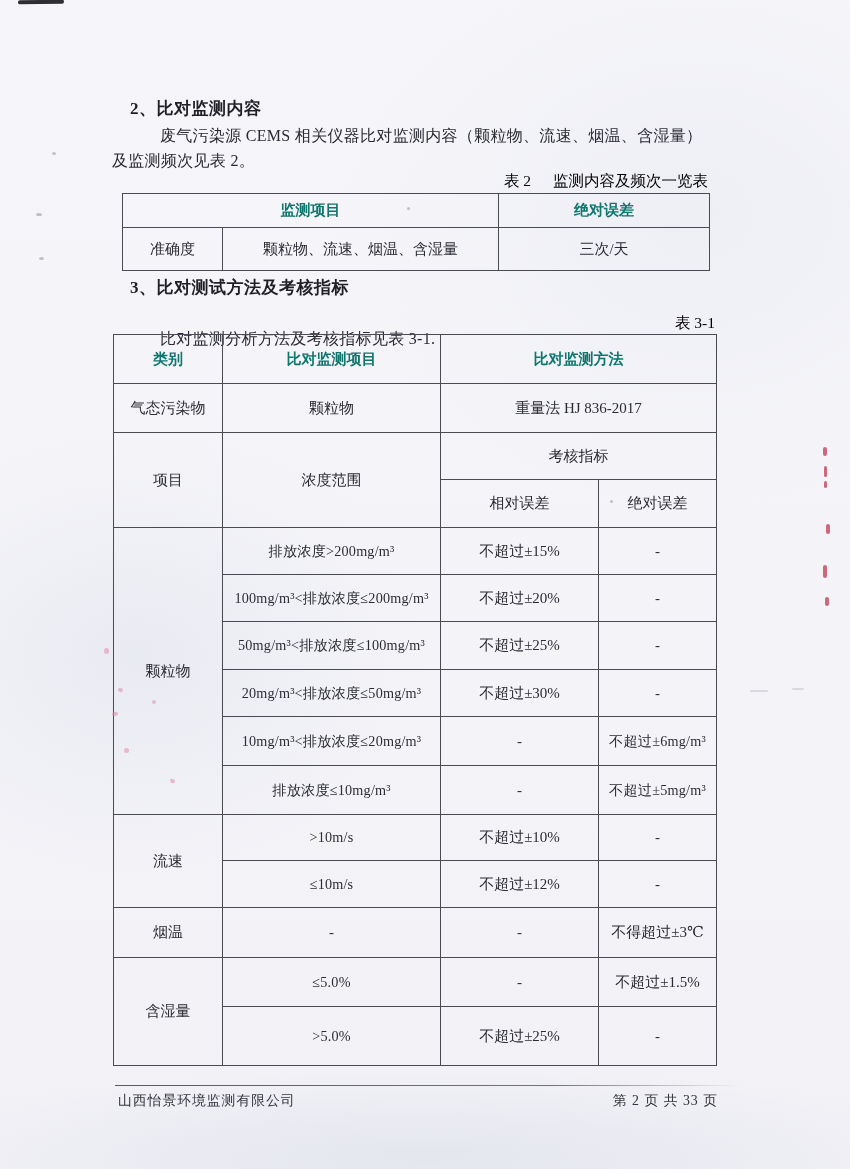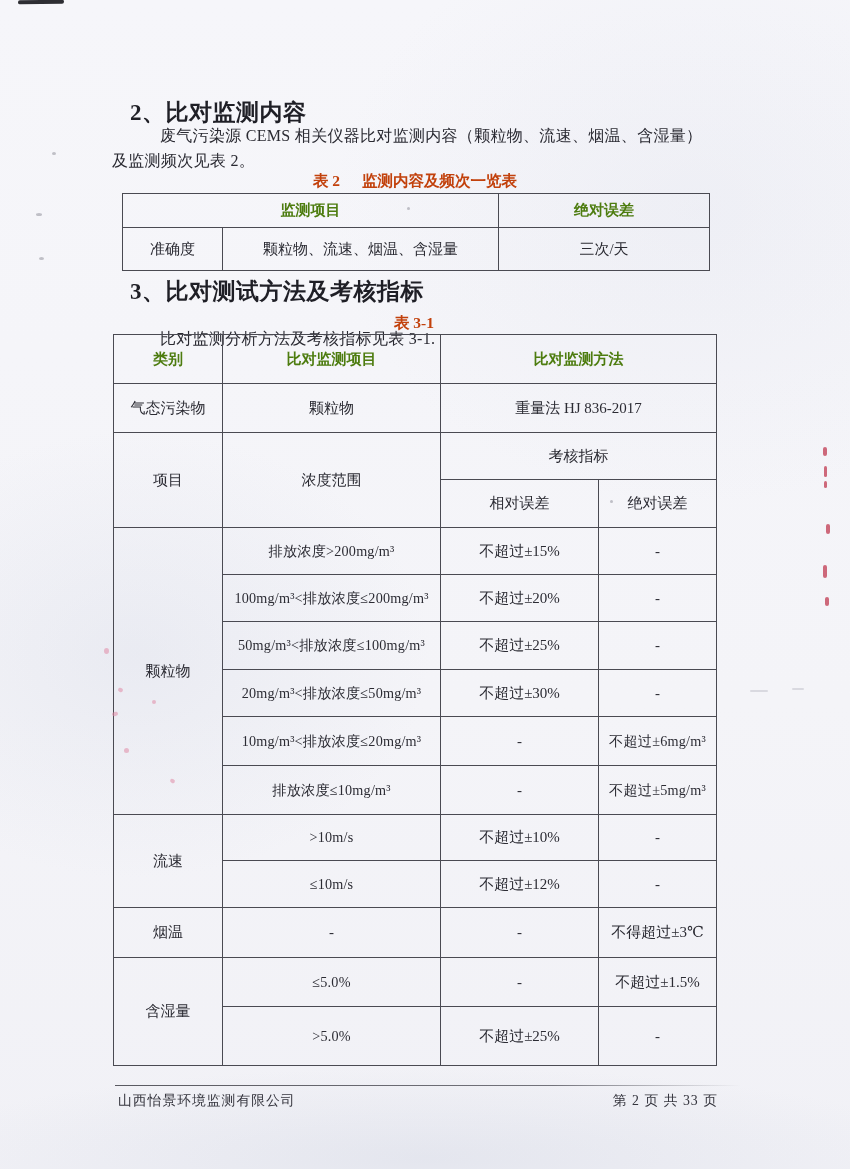--- a/index.html
+++ b/index.html
@@ -14,31 +14,31 @@
     position:relative;
     font-family:"Liberation Serif","DejaVu Serif",serif;
     color:var(--ink);
     background:
       radial-gradient(ellipse 420px 320px at 16% 56%, rgba(206,211,226,.28), transparent 70%),
       radial-gradient(ellipse 520px 420px at 82% 18%, rgba(211,215,229,.22), transparent 70%),
       radial-gradient(ellipse 700px 120px at 50% 99%, rgba(198,204,220,.30), transparent 75%),
       linear-gradient(180deg,#f6f6fa 0%,#f4f4f8 60%,#f1f1f6 100%);
   }
   .abs{position:absolute;}
-  .heading{font-size:23px;font-weight:700;letter-spacing:.5px;color:#1f1f26;}
+  .heading{font-size:17px;font-weight:700;letter-spacing:.5px;color:#1f1f26;}
   .body-text{font-size:16px;color:#2a2a32;letter-spacing:.3px;}
-  .caption{display:flex;justify-content:center;align-items:baseline;font-weight:700;font-size:15.5px;color:#c2410c;}
+  .caption{display:flex;justify-content:flex-end;align-items:baseline;font-weight:400;font-size:15.5px;color:#000000;}
   table{border-collapse:collapse;table-layout:fixed;}
   td,th{
     border:1.2px solid var(--border);
     text-align:center;vertical-align:middle;
     font-size:15px;color:#2b2b33;font-weight:400;
     padding:2px 4px;overflow:hidden;
   }
-  th{font-weight:700;color:#4d7c0f;}
+  th{font-weight:700;color:#0f766e;}
   .rangecell{font-size:14.2px;letter-spacing:.2px;}
   .footer-line{height:1.4px;background:linear-gradient(90deg,#5a5a61 0%,#73737b 70%,rgba(115,115,123,0) 100%);}
   .footer-text{font-size:13.8px;color:#34343d;letter-spacing:1px;}
   
   .mark{position:absolute;border-radius:2px;}
   .mark.red{background:#c03a50;opacity:.75;}
   .mark.pink{background:#e08ba6;opacity:.55;border-radius:50%;}
   .mark.gray{background:#8a8a94;opacity:.5;border-radius:50%;}
   .mark.dark{background:#2e2e33;}
   .mark.faint{background:#b9b9c4;opacity:.45;}

